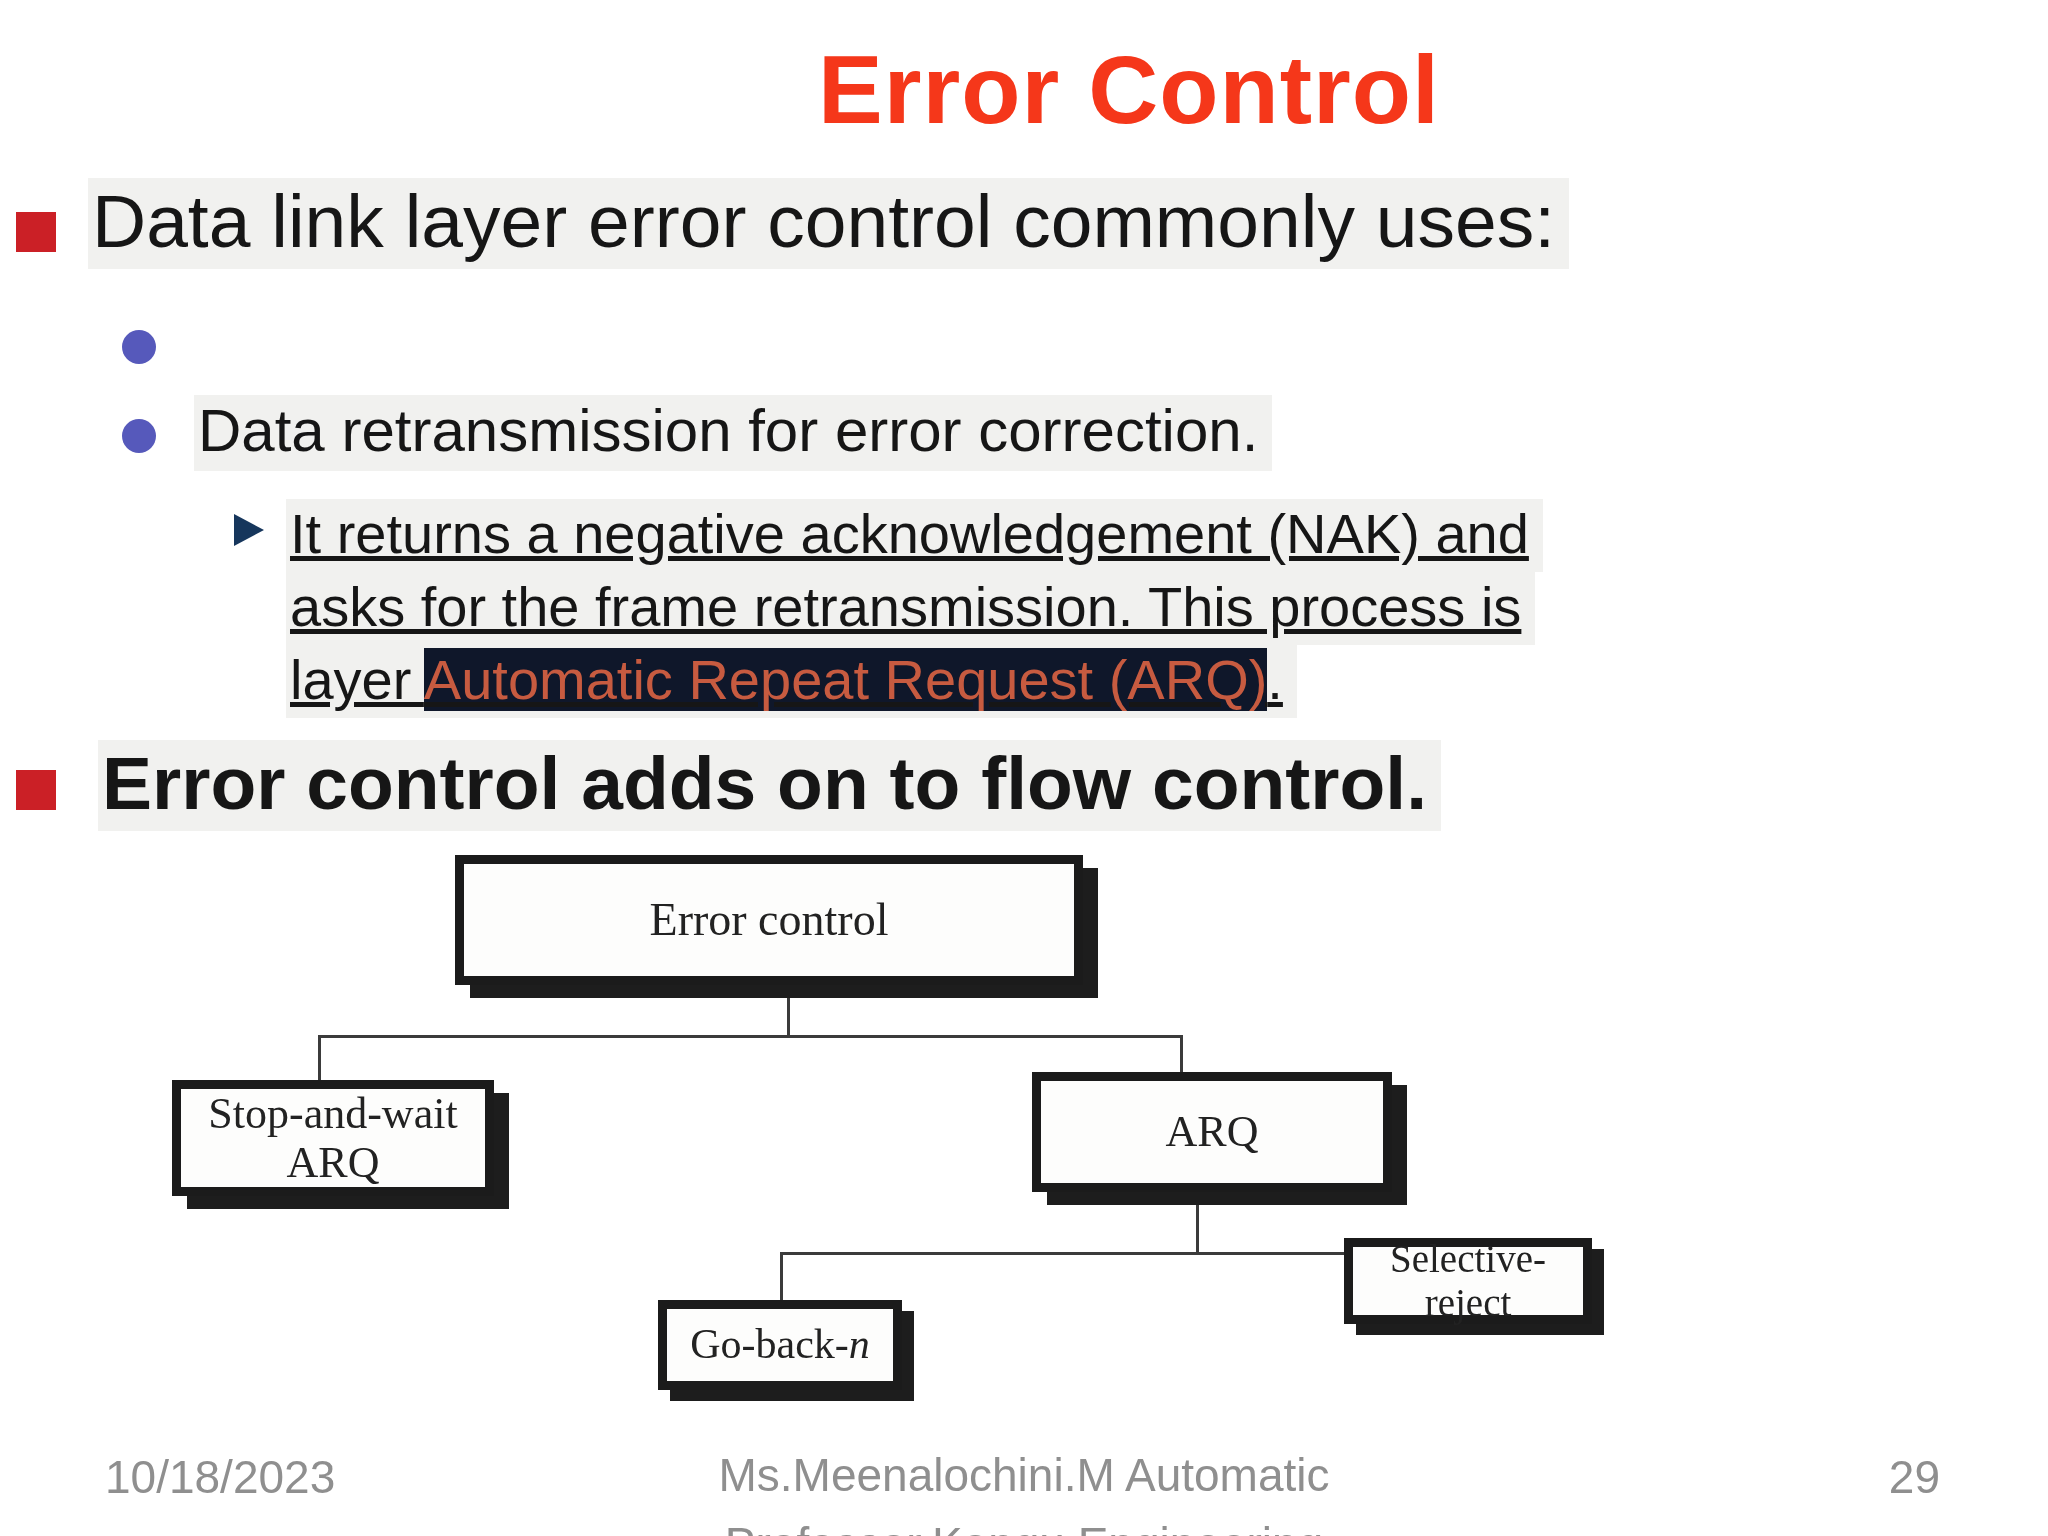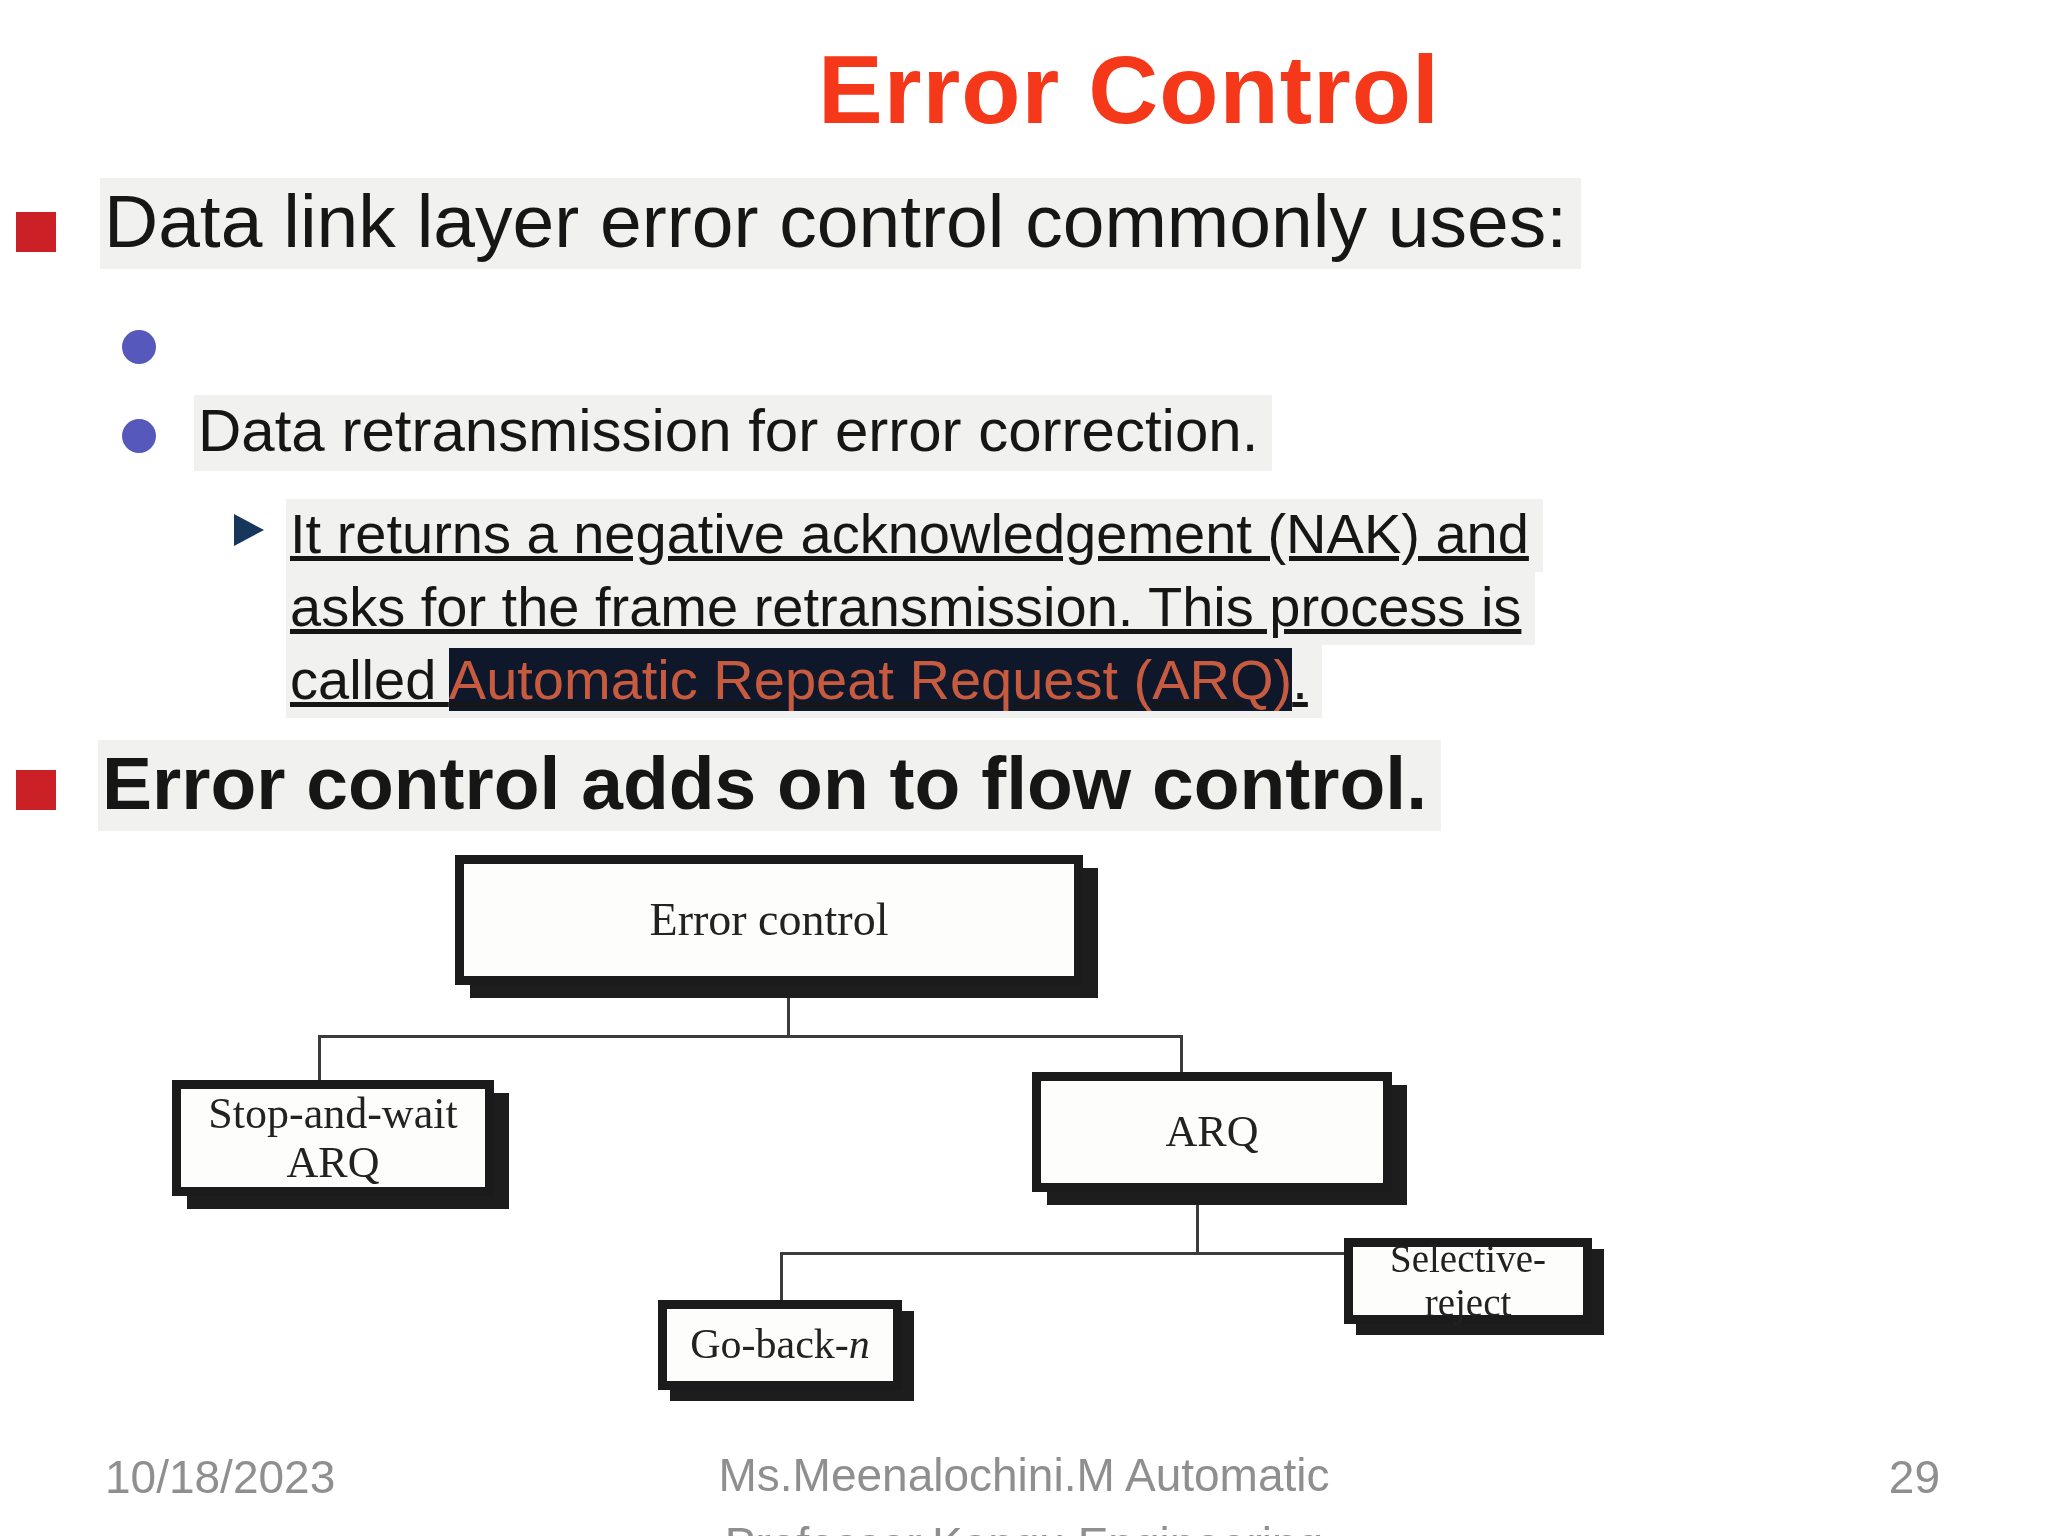--- a/index.html
+++ b/index.html
@@ -42,40 +42,40 @@
   .f-date{position:absolute;left:105px;top:1450px;}
   .f-center{position:absolute;left:0;top:1448px;width:2048px;text-align:center;}
   .f-center .ln2{margin-top:14px;}
   .f-page{position:absolute;right:108px;top:1450px;}
 </style>
 </head>
 <body>
 
 <div class="slide-title">Error Control</div>
 
-<div class="row" style="top:178px;left:16px;width:1900px;gap:44px;">
+<div class="row" style="top:178px;left:16px;width:1900px;gap:32px;">
   <span class="sq" style="margin-top:34px;"></span>
   <span class="l1 band">Data link layer error control commonly uses:</span>
 </div>
 
 <div class="row" style="top:306px;left:122px;width:1700px;gap:38px;">
   <span class="dot" style="margin-top:24px;"></span>
 </div>
 
 <div class="row" style="top:395px;left:122px;width:1700px;gap:38px;">
   <span class="dot" style="margin-top:24px;"></span>
   <span class="l2 band">Data retransmission for error correction.</span>
 </div>
 
 <div class="row" style="top:498px;left:234px;width:1700px;gap:22px;text-decoration:underline;">
   <span class="tri" style="margin-top:16px;"></span>
   <div class="l3">
     <div><span class="band">It returns a negative acknowledgement (NAK) and</span></div>
     <div><span class="band">asks for the frame retransmission. This process is</span></div>
-    <div><span class="band"><span>called </span><span class="arq">Automatic Repeat Request (ARQ)</span><span>.</span></span></div>
+    <div><span class="band"><span>layer </span><span class="arq">Automatic Repeat Request (ARQ)</span><span>.</span></span></div>
   </div>
 </div>
 
 <div class="row" style="top:740px;left:16px;width:1900px;gap:42px;font-weight:bold;">
   <span class="sq" style="margin-top:30px;"></span>
   <span class="l1 band">Error control adds on to flow control.</span>
 </div>
 
 <div class="cline" style="left:787px;top:984px;width:3px;height:54px;"></div>
 <div class="cline" style="left:318px;top:1035px;width:865px;height:3px;"></div>

